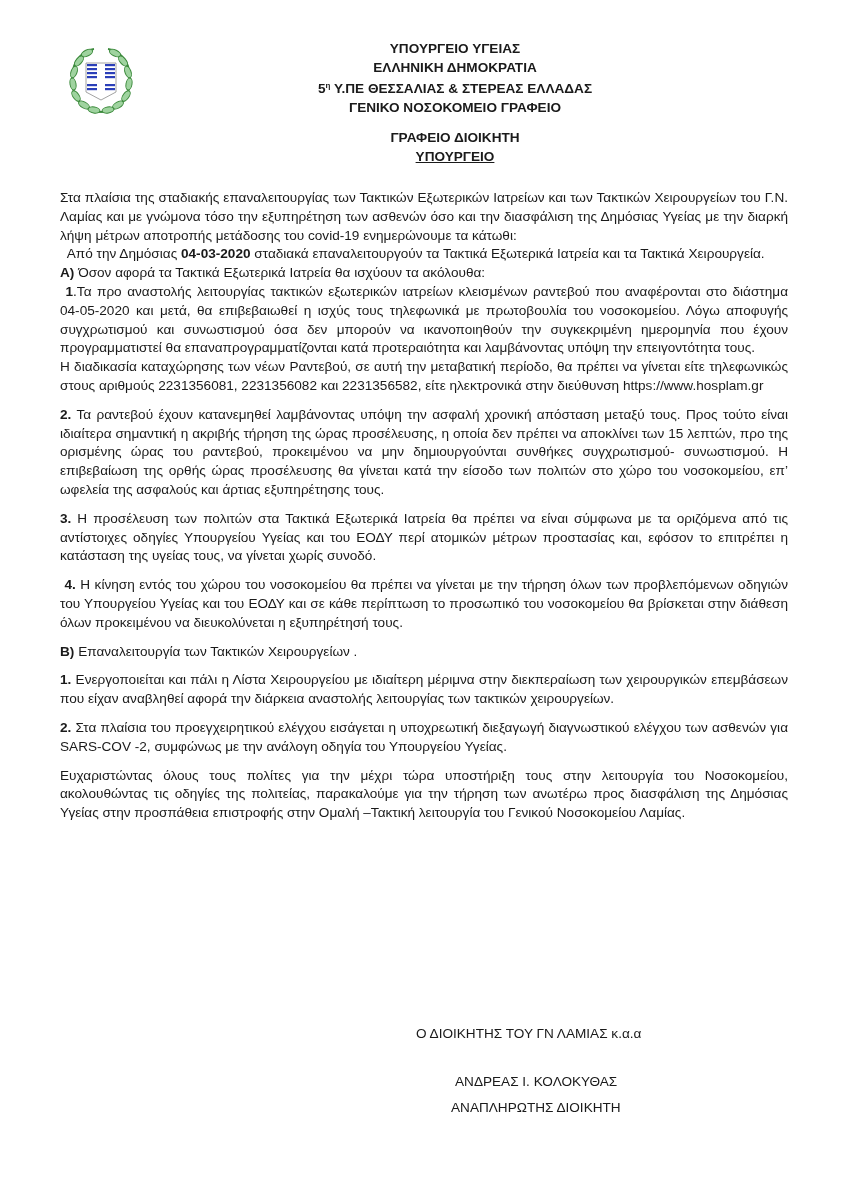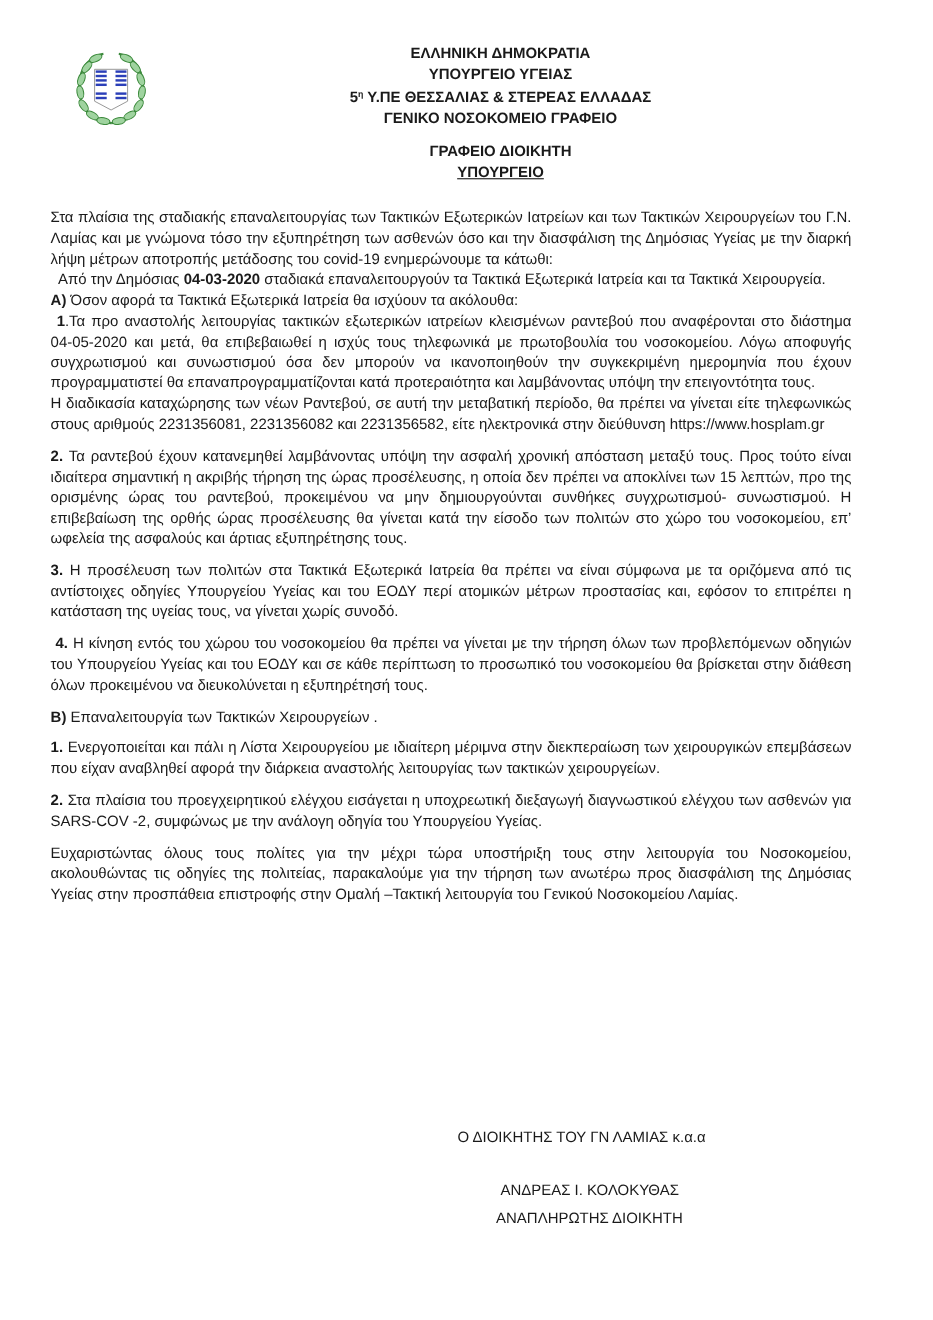--- a/index.html
+++ b/index.html
@@ -14,21 +14,21 @@
     .page { position: absolute; left: 0; top: 0; width: 848px; height: 1200px; }
     .emblem { position: absolute; left: 64px; top: 44px; width: 74px; height: 74px; }
     .header {
       position: absolute; left: 230px; width: 450px; top: 40px;
       text-align: center; font-weight: bold; font-size: 13.6px; line-height: 18.5px;
     }
     .header .gap { height: 12px; }
     .header sup { font-size: 8px; vertical-align: 5px; }
     .underline { text-decoration: underline; }
     .body {
-      position: absolute; left: 46px; width: 728px; top: 189px;
+      position: absolute; left: 60px; width: 728px; top: 189px;
       font-size: 13.6px; line-height: 18.8px; text-align: justify;
     }
     .body p { margin: 0; }
     .body .sp { margin-top: 10px; }
     .body b { font-weight: bold; }
     .signature { position: absolute; font-weight: normal; font-size: 13.6px; }
     .sig1 { left: 416px; top: 1026px; }
     .sig2 { left: 455px; top: 1074px; }
     .sig3 { left: 451px; top: 1100px; }
   </style>
@@ -71,22 +71,22 @@
           <rect x="41" y="32" width="10" height="2.2"></rect>
         <rect x="23" y="40" width="10" height="2.2"></rect>
           <rect x="23" y="44" width="10" height="2.2"></rect>
         <rect x="41" y="40" width="10" height="2.2"></rect>
           <rect x="41" y="44" width="10" height="2.2"></rect>
       </g>
     </svg>
   </div>
 
   <div class="header">
+    <div>ΥΠΟΥΡΓΕΙΟ ΥΓΕΙΑΣ</div>
     <div>ΕΛΛΗΝΙΚΗ ΔΗΜΟΚΡΑΤΙΑ</div>
-    <div>ΥΠΟΥΡΓΕΙΟ ΥΓΕΙΑΣ</div>
     <div><span>5</span><sup>η</sup><span> Υ.ΠΕ ΘΕΣΣΑΛΙΑΣ &amp; ΣΤΕΡΕΑΣ ΕΛΛΑΔΑΣ</span></div>
     <div>ΓΕΝΙΚΟ ΝΟΣΟΚΟΜΕΙΟ ΓΡΑΦΕΙΟ</div>
     <div class="gap"></div>
     <div>ΓΡΑΦΕΙΟ ΔΙΟΙΚΗΤΗ</div>
     <div class="underline">ΥΠΟΥΡΓΕΙΟ</div>
   </div>
 
   <div class="body">
     <p>Στα πλαίσια της σταδιακής επαναλειτουργίας των Τακτικών Εξωτερικών Ιατρείων και των Τακτικών Χειρουργείων του Γ.Ν. Λαμίας και με γνώμονα τόσο την εξυπηρέτηση των ασθενών όσο και την διασφάλιση της Δημόσιας Υγείας με την διαρκή  λήψη μέτρων αποτροπής μετάδοσης του covid-19 ενημερώνουμε τα κάτωθι:</p>
     <p><span style="white-space:pre;">  Από την Δημόσιας </span><b>04-03-2020</b><span> σταδιακά επαναλειτουργούν τα Τακτικά Εξωτερικά Ιατρεία και τα Τακτικά Χειρουργεία.</span></p>

